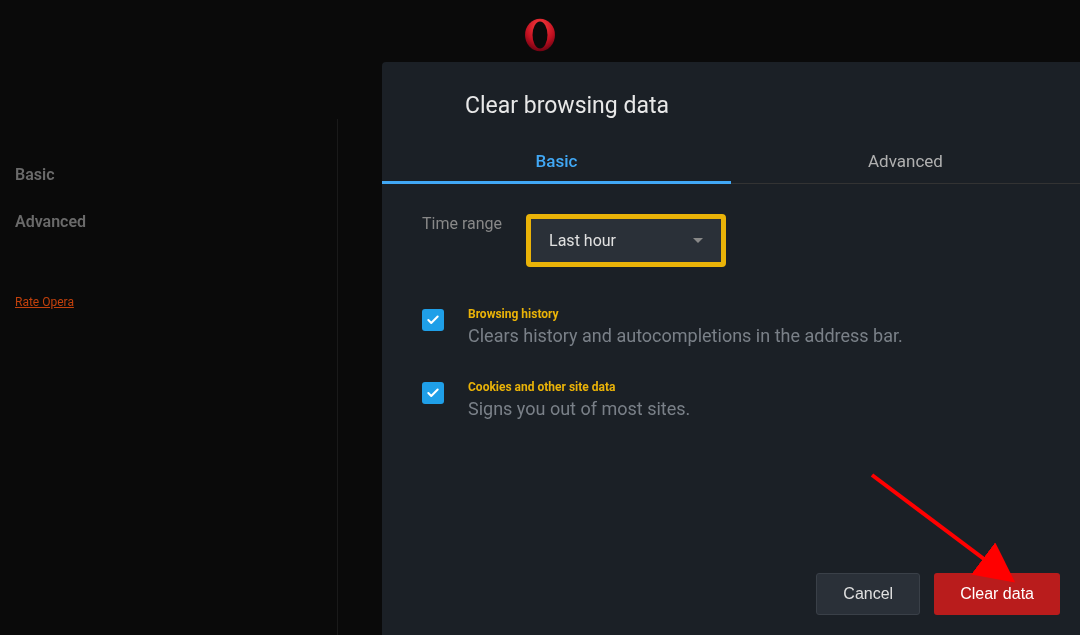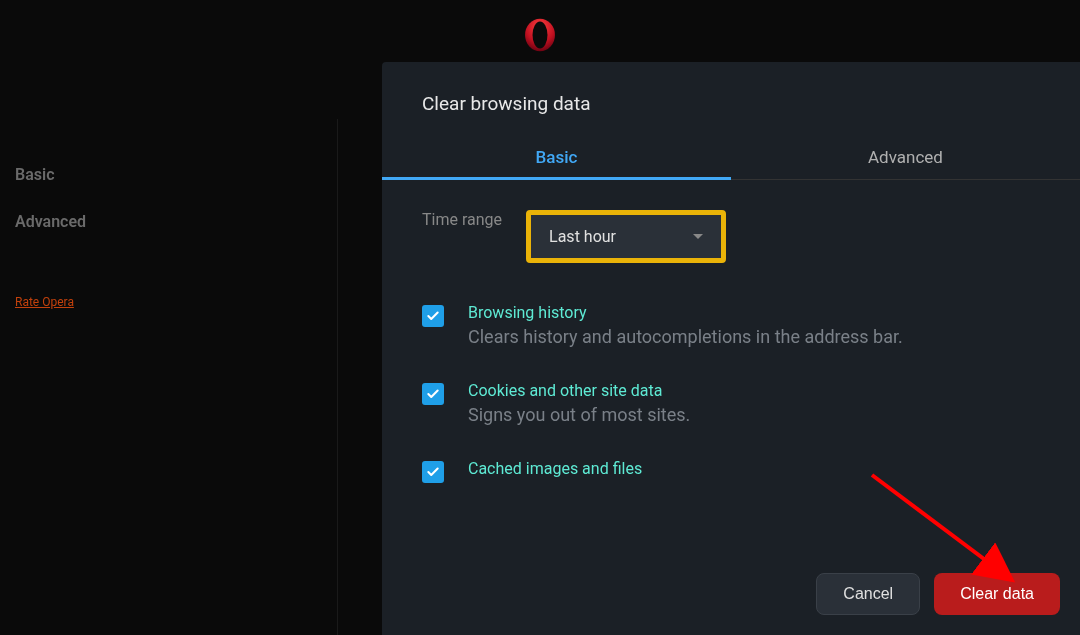--- a/index.html
+++ b/index.html
@@ -59,24 +59,25 @@
       position: absolute;
       left: 382px;
       top: 62px;
       right: 0;
       bottom: 0;
       background: #1b2026;
       border-top-left-radius: 4px;
       padding: 30px 0 0 0;
     }
     .dialog-title {
-      font-size: 19px;
+      font-size: 23px;
       color: #e8e8e8;
       padding: 0 40px 20px 40px;
       font-weight: 400;
+      margin-left: 43px;
     }
     .tabs {
       display: flex;
       border-bottom: 1px solid #333;
     }
     .tab {
       flex: 1;
       text-align: center;
       padding: 12px 0;
       font-size: 17px;
@@ -146,40 +147,40 @@
       display: flex;
       align-items: center;
       justify-content: center;
       flex-shrink: 0;
       cursor: pointer;
       margin-top: 2px;
     }
     .checkbox svg { width: 14px; height: 14px; }
     .checkbox-content { flex: 1; }
     .checkbox-title {
-      font-size: 16px;
-      color: #5eead4;
+      font-size: 12px;
+      color: #eab308;
       margin-bottom: 4px;
-      font-weight: 400;
+      font-weight: 700;
     }
     .checkbox-desc {
       font-size: 18px;
       color: #7a8088;
     }
     .dialog-footer {
       position: absolute;
       bottom: 20px;
       right: 20px;
       display: flex;
       gap: 14px;
     }
     .btn {
       padding: 11px 26px;
       font-size: 16px;
-      border-radius: 8px;
+      border-radius: 3px;
       cursor: pointer;
       border: none;
       font-weight: 400;
     }
     .btn-cancel {
       background: #2a3038;
       color: #e0e0e0;
       border: 1px solid #3a4048;
     }
     .btn-primary {
@@ -255,30 +256,20 @@
         <svg viewBox="0 0 24 24">
             <path d="M4 12l5 5L20 6" stroke="#fff" stroke-width="3.5" fill="none" stroke-linecap="round" stroke-linejoin="round"></path>
           </svg>
       </div>
       <div class="checkbox-content">
         <div class="checkbox-title">Cookies and other site data</div>
         <div class="checkbox-desc">Signs you out of most sites.</div>
       </div>
     </div>
 
-    <div class="checkbox-row">
-      <div class="checkbox">
-        <svg viewBox="0 0 24 24">
-            <path d="M4 12l5 5L20 6" stroke="#fff" stroke-width="3.5" fill="none" stroke-linecap="round" stroke-linejoin="round"></path>
-          </svg>
-      </div>
-      <div class="checkbox-content">
-        <div class="checkbox-title">Cached images and files</div>
-      </div>
-    </div>
   </div>
 
   <div class="dialog-footer">
     <button class="btn btn-cancel">Cancel</button>
     <button class="btn btn-primary">Clear data</button>
   </div>
 </div>
 
 <svg class="arrow" width="180" height="150">
   <defs>

